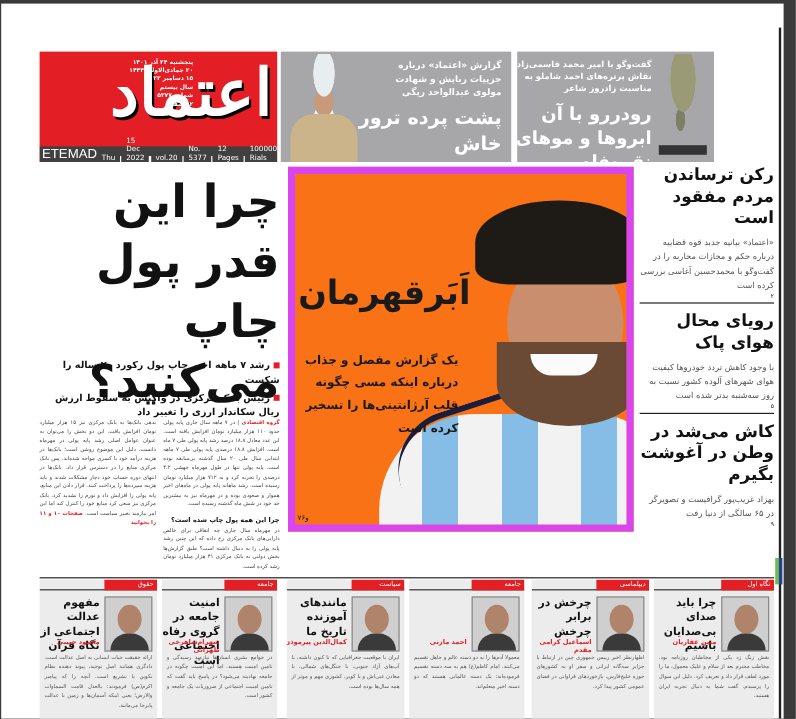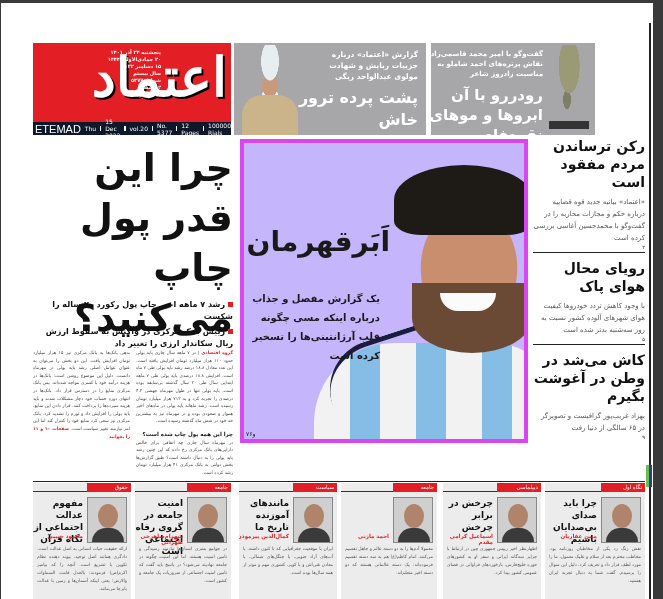--- a/index.html
+++ b/index.html
@@ -17,22 +17,22 @@
   .logo-text {
     position: absolute; right: 4px; top: 2px; font-size: 54px; font-weight: bold;
     color: #fff; font-family: "DejaVu Serif", serif; letter-spacing: -2px;
     text-shadow: 2px 2px 0 #000;
   }
   .date-block {
     position: absolute; left: 64px; top: 6px; width: 64px; font-size: 5px; line-height: 7px;
     direction: rtl; text-align: right; color: #fff; font-weight: bold;
   }
   .masthead-bar {
-    position: absolute; left: 0; bottom: 0; width: 100%; height: 13px; background: #0f172a;
-    display: flex; align-items: center; gap: 4px; padding-left: 2px; font-size: 6px; color: #fff;
+    position: absolute; left: 0; bottom: 0; width: 100%; height: 13px; background: #404040;
+    display: flex; align-items: flex-end; gap: 4px; padding-left: 2px; font-size: 6px; color: #fff;
   }
   .masthead-bar .etemad { font-size: 11px; font-family: "Liberation Sans", sans-serif; font-weight: normal; }
   .masthead-bar .sq { display: inline-block; width: 5px; height: 5px; background: #fff; }
   
   .teaser {
     position: absolute; top: 40px; height: 92px; background: #a7a7aa; overflow: hidden; color: #fff;
   }
   .teaser-1 { left: 233px; width: 192px; }
   .teaser-2 { left: 430px; width: 164px; }
   .teaser .kicker {
@@ -77,22 +77,22 @@
   .body-cols {
     position: absolute; left: 32px; top: 346px; width: 200px; height: 122px;
     display: flex; flex-direction: row-reverse; gap: 6px;
   }
   .col { flex: 1; direction: rtl; text-align: justify; font-size: 4.5px; line-height: 7.6px; color: #444; }
   .col .kick { color: #e31e24; font-weight: bold; }
   .col .subhead { font-weight: bold; color: #111; font-size: 5.5px; margin-top: 6px; }
   .col .pages { color: #e31e24; font-weight: bold; }
   
   .feature {
-    position: absolute; left: 239px; top: 136px; width: 288px; height: 304px; background: #c4b5fd;
-    border: 4px solid #d946ef; overflow: hidden;
+    position: absolute; left: 239px; top: 136px; width: 288px; height: 304px; background: #f97316;
+    border: 6px solid #d946ef; overflow: hidden;
   }
   .feature .title {
     position: absolute; left: 6px; top: 82px; width: 140px; direction: rtl; text-align: right;
     font-size: 28px; font-weight: bold; color: #1a1a1a;
   }
   .feature .desc {
     position: absolute; left: 6px; top: 146px; width: 130px; direction: rtl; text-align: right;
     font-size: 10px; line-height: 19px; font-weight: bold; color: #1a1a1a;
   }
   .feature .pg { position: absolute; left: 2px; bottom: 2px; font-size: 6px; color: #111; }

